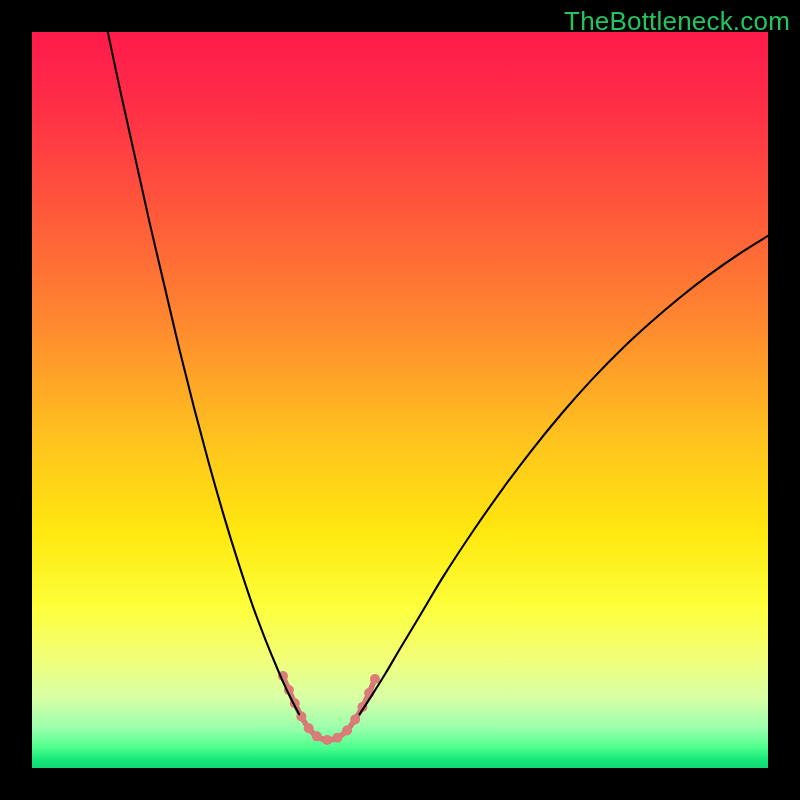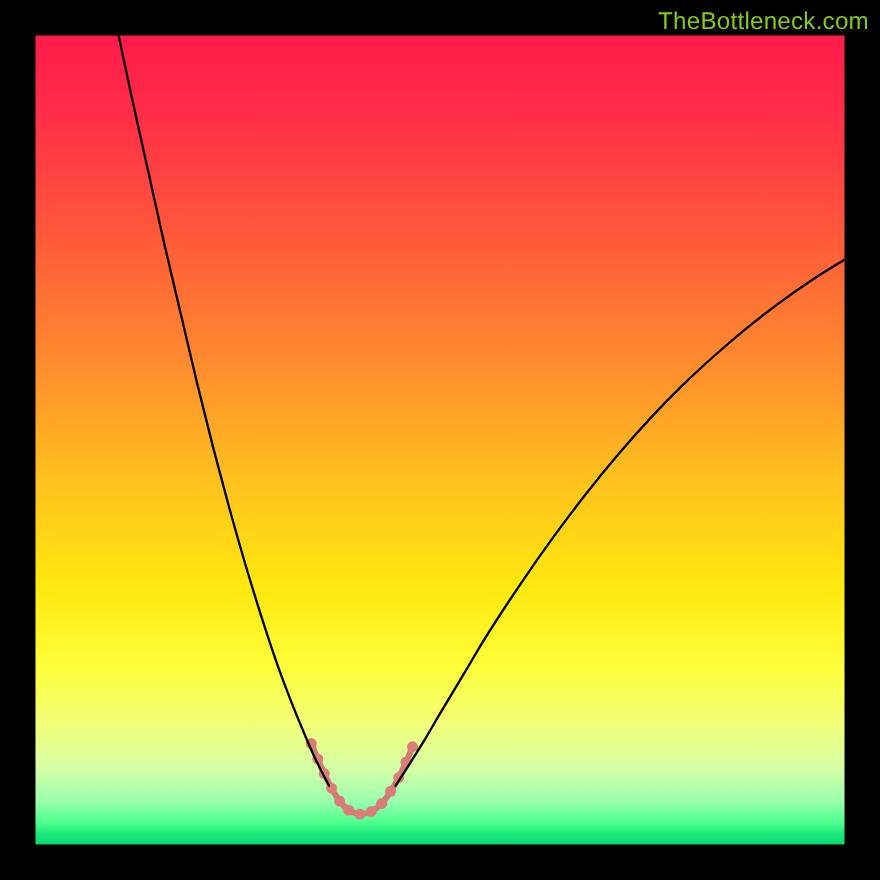--- a/index.html
+++ b/index.html
@@ -38,22 +38,22 @@
     position: absolute;
     left: 0;
     top: 0;
     width: 100%;
     height: 100%;
   }
   .watermark {
     position: absolute;
     top: 6px;
     right: 10px;
-    color: #84cc16;
-    font-size: 22px;
+    color: #22c55e;
+    font-size: 26px;
     font-weight: 500;
     letter-spacing: 0.2px;
     user-select: none;
   }
 </style>
 </head>
 <body>
 
 <div class="frame">
   <div class="watermark">TheBottleneck.com</div>

